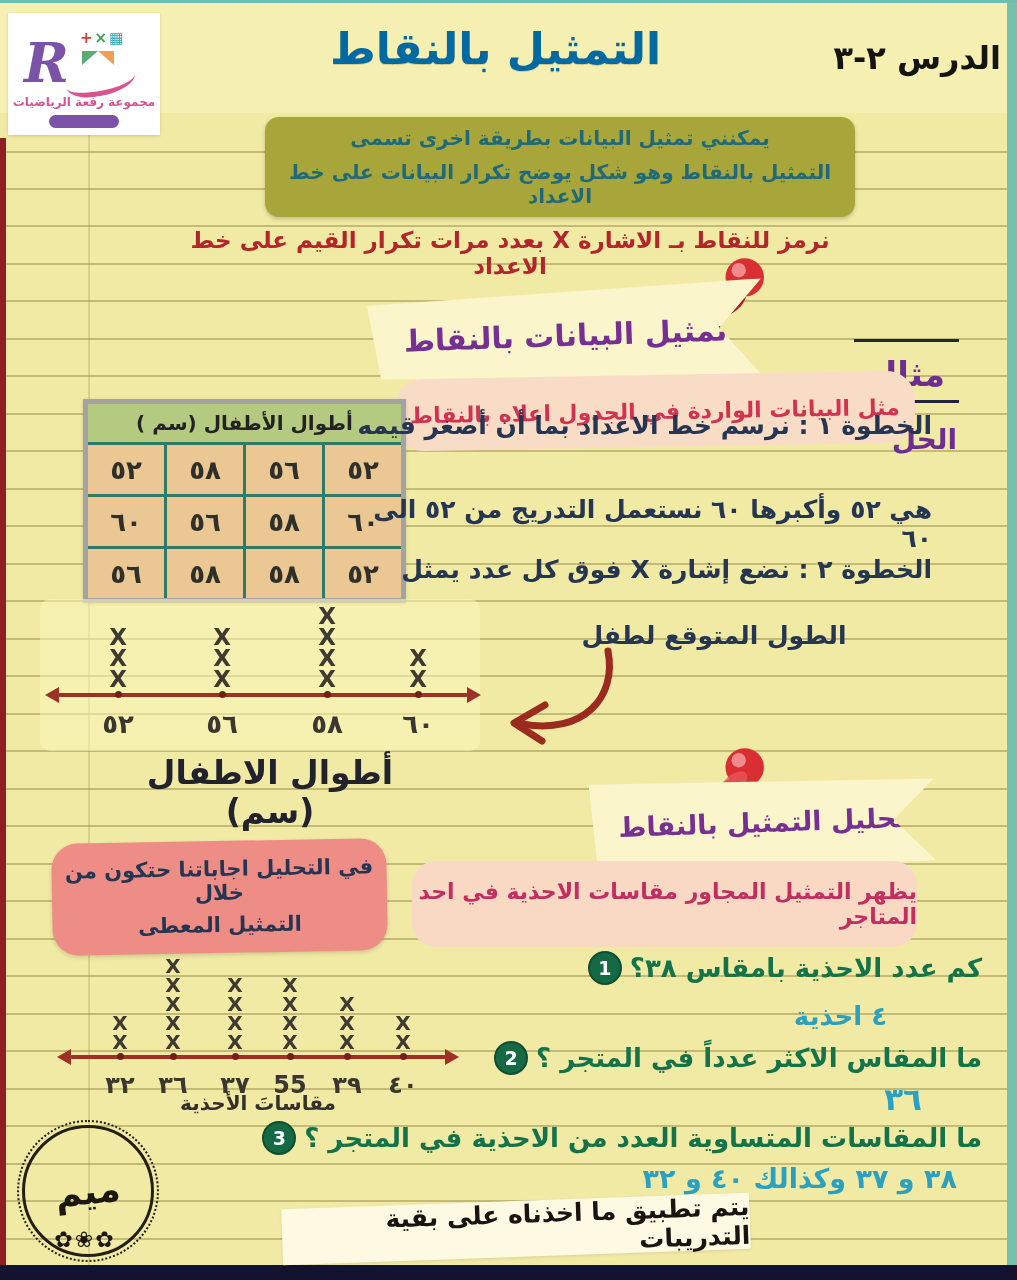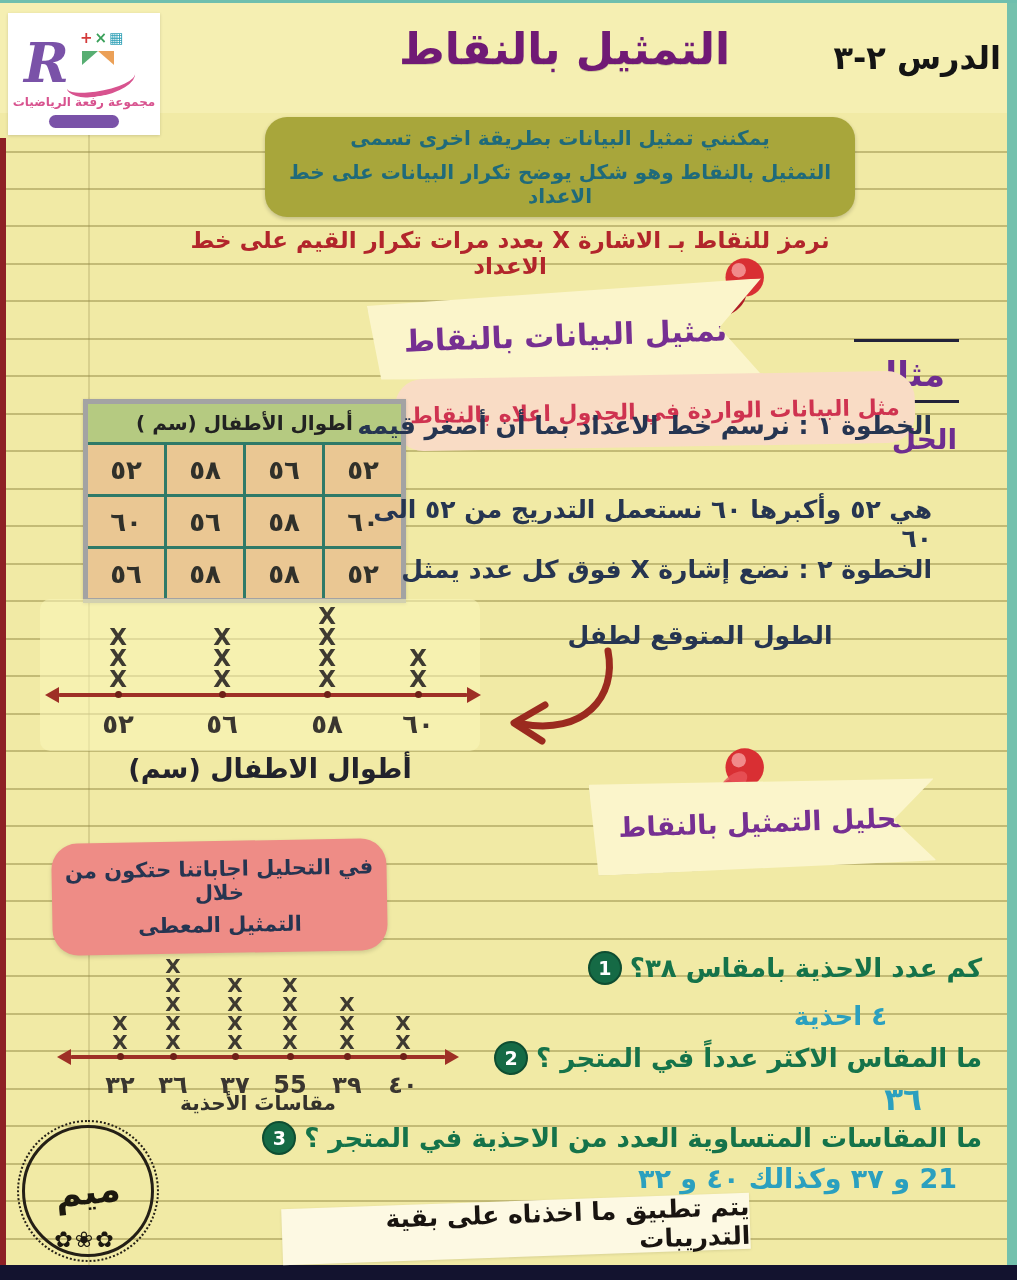--- a/index.html
+++ b/index.html
@@ -11,39 +11,39 @@
     background:repeating-linear-gradient(to bottom,transparent 0,transparent 35.5px,rgba(150,140,70,.5) 35.5px,rgba(150,140,70,.5) 37.5px);}
   .vline{position:absolute;left:88px;top:110px;width:2px;height:1152px;background:rgba(150,140,80,.28);}
   .left-strip{position:absolute;left:0;top:135px;width:6px;height:1127px;background:#8e2025;}
   .right-strip{position:absolute;right:0;top:0;width:10px;height:1280px;background:#74c1ad;}
   .bottom-bar{position:absolute;left:0;top:1262px;width:100%;height:18px;background:#13132f;}
 
   .rtl{direction:rtl;unicode-bidi:embed;}
   .hand{font-weight:bold;color:#263551;}
 
   .lesson{position:absolute;top:36px;right:16px;font-size:32px;font-weight:bold;color:#141414;}
-  .title{position:absolute;left:330px;top:20px;width:400px;margin:0;text-align:right;
-         font-size:44px;font-weight:bold;color:#701a75;text-shadow:0 1px 0 rgba(0,0,0,.15);}
+  .title{position:absolute;left:330px;top:20px;width:400px;margin:0;text-align:left;
+         font-size:44px;font-weight:bold;color:#0369a1;text-shadow:0 1px 0 rgba(0,0,0,.15);}
 
   .logo{position:absolute;left:8px;top:10px;width:152px;height:122px;background:#fff;
         box-shadow:0 1px 3px rgba(0,0,0,.15);}
   .logo-r{position:absolute;left:16px;top:18px;font-family:"DejaVu Serif",serif;font-style:italic;
           font-weight:bold;font-size:54px;color:#7a52a8;}
   .logo-icons{position:absolute;left:72px;top:16px;font-size:15px;font-weight:bold;letter-spacing:2px;}
   .logo-book{position:absolute;left:74px;top:38px;width:0;height:0;
      border-left:16px solid #e8903a;border-right:16px solid #3aa05a;border-top:14px solid transparent;
      transform:rotate(180deg);opacity:.85;}
   .logo-swoosh{position:absolute;left:58px;top:52px;width:70px;height:26px;border-bottom:5px solid #d8538f;
      border-radius:0 0 60% 40%;transform:rotate(-8deg);}
   .logo-name{position:absolute;left:0;top:82px;width:152px;text-align:center;font-size:12px;
      font-weight:bold;color:#d8538f;}
   .logo-badge{position:absolute;left:41px;top:102px;width:70px;height:13px;background:#7a52a8;border-radius:7px;}
 
   .intro-box{position:absolute;left:265px;top:114px;width:590px;height:100px;background:#a8a63b;
-     border-radius:22px;display:flex;flex-direction:column;justify-content:center;gap:10px;
+     border-radius:14px;display:flex;flex-direction:column;justify-content:center;gap:10px;
      text-align:center;color:#1f6a7a;font-weight:bold;font-size:20px;box-shadow:0 2px 4px rgba(0,0,0,.2);}
   .red-note{position:absolute;left:150px;top:224px;width:720px;text-align:center;
      font-size:23px;font-weight:bold;color:#b2252b;}
 
   .pushpin{position:absolute;width:85px;height:90px;}
   .pin1{left:695px;top:248px;}
   .pin2{left:695px;top:738px;}
 
   .banner{position:absolute;background:#fbf5cb;box-shadow:0 2px 5px rgba(0,0,0,.12);
      display:flex;align-items:center;justify-content:center;color:#762f92;font-weight:bold;}
@@ -61,35 +61,35 @@
   .solution-label{position:absolute;right:60px;top:420px;font-size:28px;font-weight:bold;color:#6e2d90;}
 
   table.data{position:absolute;left:83px;top:396px;border-collapse:collapse;
      border:5px solid #a3a3a3;box-shadow:0 1px 3px rgba(0,0,0,.15);}
   table.data th{background:#b5ca81;font-size:20px;font-weight:bold;color:#222;
      border:3px solid #2f7a68;height:38px;padding:0 10px;}
   table.data td{background:#eac793;width:74px;height:47px;text-align:center;
      border:3px solid #2f7a68;font-size:26px;font-weight:bold;color:#30302a;}
 
   .sol-line{position:absolute;right:85px;width:580px;text-align:right;font-size:25px;}
-  .expected{position:absolute;left:560px;top:618px;width:280px;text-align:center;font-size:25px;}
+  .expected{position:absolute;left:574px;top:618px;width:280px;text-align:center;font-size:25px;}
 
   .plot{position:absolute;}
   .plot-hl{position:absolute;left:40px;top:596px;width:440px;height:152px;
      background:rgba(250,246,186,.55);border-radius:10px;}
   .nline{position:absolute;height:4px;background:#9e3026;border-radius:2px;}
   .arrow-l,.arrow-r{position:absolute;width:0;height:0;border-top:8px solid transparent;border-bottom:8px solid transparent;}
   .arrow-l{border-right:14px solid #9e3026;}
   .arrow-r{border-left:14px solid #9e3026;}
   .ndot{position:absolute;width:7px;height:7px;border-radius:50%;background:#6f2018;}
   .nlabel{position:absolute;width:60px;text-align:center;font-weight:bold;color:#3a3630;}
   .xstack{position:absolute;display:flex;flex-direction:column;align-items:center;
      font-weight:bold;color:#3e3a31;width:28px;}
   .plot-caption{position:absolute;font-weight:bold;}
-  .cap1{left:120px;top:750px;width:300px;text-align:center;font-size:27px;color:#22222c;}
+  .cap1{left:120px;top:750px;width:300px;text-align:center;font-size:33px;color:#22222c;}
   .cap2{left:138px;top:1088px;width:240px;text-align:center;font-size:20px;color:#33312b;}
 
   .curved-arrow{position:absolute;left:490px;top:642px;width:135px;height:105px;}
 
   .salmon-box{position:absolute;left:52px;top:838px;width:335px;height:112px;background:#ee8c86;
      border-radius:26px;display:flex;flex-direction:column;justify-content:center;gap:8px;
      text-align:center;font-size:21px;transform:rotate(-1deg);box-shadow:0 2px 4px rgba(0,0,0,.15);}
   .pink-context{position:absolute;left:412px;top:858px;width:505px;height:86px;background:#f9d9c4;
      border-radius:24px;display:flex;align-items:center;justify-content:center;
      color:#c22e60;font-weight:bold;font-size:22px;}
@@ -236,20 +236,21 @@
     <ellipse cx="27" cy="35" rx="13" ry="7" fill="#e8555a" transform="rotate(-38 27 35)" opacity=".8"></ellipse>
     <circle cx="31" cy="16" r="6" fill="#f59a9a" opacity=".85"></circle>
   </svg>
 
   <div class="banner banner2">تحليل التمثيل بالنقاط</div>
 
   <div class="salmon-box rtl hand">
     <div>في التحليل اجاباتنا حتكون من خلال</div>
     <div>التمثيل المعطى</div>
   </div>
+  <div class="pink-context rtl">يظهر التمثيل المجاور مقاسات الاحذية في احد المتاجر</div>
 
   <div class="plot" id="plot2" style="left:58px;top:948px;width:400px;height:160px">
       <div class="nline" style="top: 104px; left: 12px; width: 376px;"></div>
       <div class="arrow-l" style="top: 98px; left: -1px;"></div>
       <div class="arrow-r" style="top: 98px; left: 387px;"></div>
       <div class="ndot" style="left: 59px; top: 102px;"></div>
       <div class="nlabel" style="left: 32px; top: 120px; font-size: 24px;">٣٢</div>
       <div class="xstack" style="left: 48px; bottom: 59px; font-size: 20px; line-height: 19px;">
         <span>X</span>
         <span>X</span>
@@ -304,20 +305,20 @@
   <div class="question rtl" style="top:1038px">
     <span class="qnum">2</span>
     <span>ما المقاس الاكثر عدداً في المتجر ؟</span>
   </div>
   <div class="answer rtl" style="top:1078px;right:95px;font-size:31px">٣٦</div>
 
   <div class="question rtl" style="top:1118px">
     <span class="qnum">3</span>
     <span>ما المقاسات المتساوية العدد من الاحذية في المتجر ؟</span>
   </div>
-  <div class="answer rtl" style="top:1160px;right:60px;font-size:27px">21 و ٣٧ وكذالك ٤٠ و ٣٢</div>
+  <div class="answer rtl" style="top:1160px;right:60px;font-size:27px">٣٨ و ٣٧ وكذالك ٤٠ و ٣٢</div>
 
   <div class="footer-strip rtl">يتم تطبيق ما اخذناه على بقية التدريبات</div>
   <div class="stamp">
     <span class="stamp-text">ميم</span>
   </div>
   <div class="stamp-flowers">✿❀✿</div>
 </div>
 
 </body></html>

